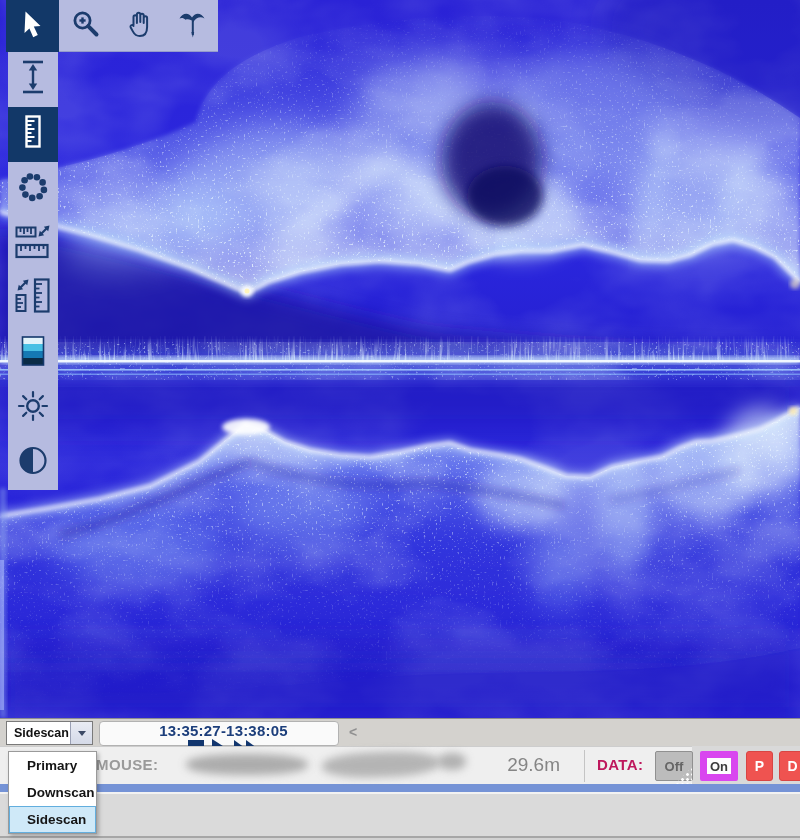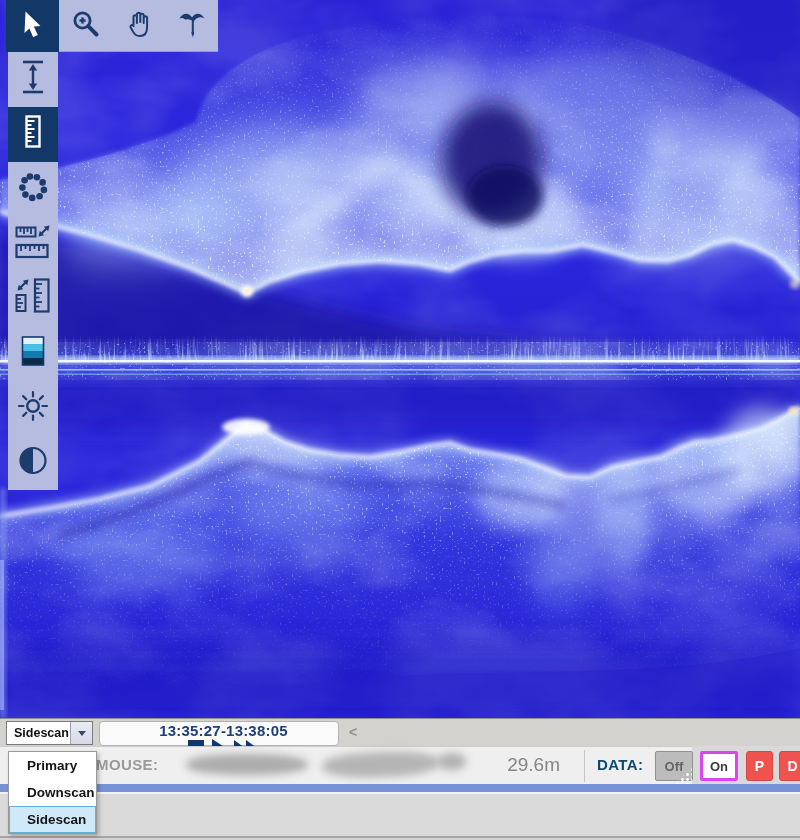--- a/index.html
+++ b/index.html
@@ -39,25 +39,25 @@
   
   .statusbar{position:absolute;left:0;top:746px;width:692px;height:38px;background:#efefef;
     border-top:1px solid #cdcdcd;z-index:6;}
   .mouse-label{position:absolute;left:96px;top:9px;font-size:15px;font-weight:bold;color:#9a9a9a;letter-spacing:.4px;}
   .blob{position:absolute;background:#9c9c9c;filter:blur(4px);border-radius:45%;opacity:.8;}
   .blob1{left:186px;top:7px;width:122px;height:21px;}
   .blob2{left:322px;top:5px;width:118px;height:25px;transform:rotate(-2deg);opacity:.7;}
   .blob3{left:438px;top:6px;width:28px;height:17px;opacity:.75;}
   .depth{position:absolute;left:460px;top:7px;width:100px;text-align:right;font-size:19px;font-weight:normal;color:#858585;}
   .sb-divider{position:absolute;left:584px;top:3px;width:1px;height:32px;background:#c4c4c4;}
-  .data-label{position:absolute;left:597px;top:9px;font-size:15px;font-weight:bold;color:#0c4a6e;letter-spacing:.4px;}
+  .data-label{position:absolute;left:597px;top:9px;font-size:15px;font-weight:bold;color:#be185d;letter-spacing:.4px;}
   .sb-btn{position:absolute;top:4px;height:30px;display:flex;align-items:center;justify-content:center;
     font-weight:bold;border-radius:2px;cursor:pointer;}
   .btn-off{left:655px;width:38px;background:#bcbcbc;border:1px solid #909090;color:#666;font-size:13px;}
-  .btn-on{left:700px;width:38px;background:#fdfdfd;border:3px solid #d946ef;color:#3c3c3c;font-size:13px;}
+  .btn-on{left:700px;width:38px;background:#fdfdfd;border:7px solid #d946ef;color:#3c3c3c;font-size:13px;}
   .btn-p{left:746px;width:27px;background:#ef5350;border:1px solid #d84543;color:#fff;font-size:14px;border-radius:3px;}
   .btn-d{left:779px;width:27px;background:#ef5350;border:1px solid #d84543;color:#fff;font-size:14px;border-radius:3px;}
   .grip{position:absolute;right:0;bottom:0;width:17px;height:17px;z-index:7;cursor:nwse-resize;
     background-image:radial-gradient(circle,rgba(255,255,255,.95) 1.3px,rgba(255,255,255,0) 1.5px);
     background-size:5px 5px;clip-path:polygon(100% 0,100% 100%,0 100%);}
 
   
   .blue-strip{position:absolute;left:0;top:784px;width:800px;height:8px;background:#7593d6;z-index:5;}
   .bottom-area{position:absolute;left:0;top:792px;width:800px;height:48px;background:#dadada;z-index:5;
     border-top:2px solid #f2f2f2;}

